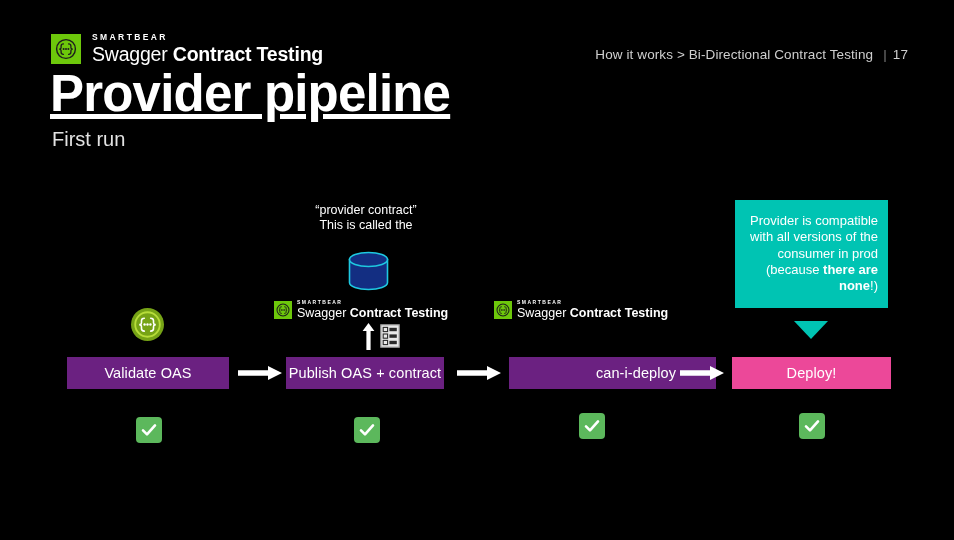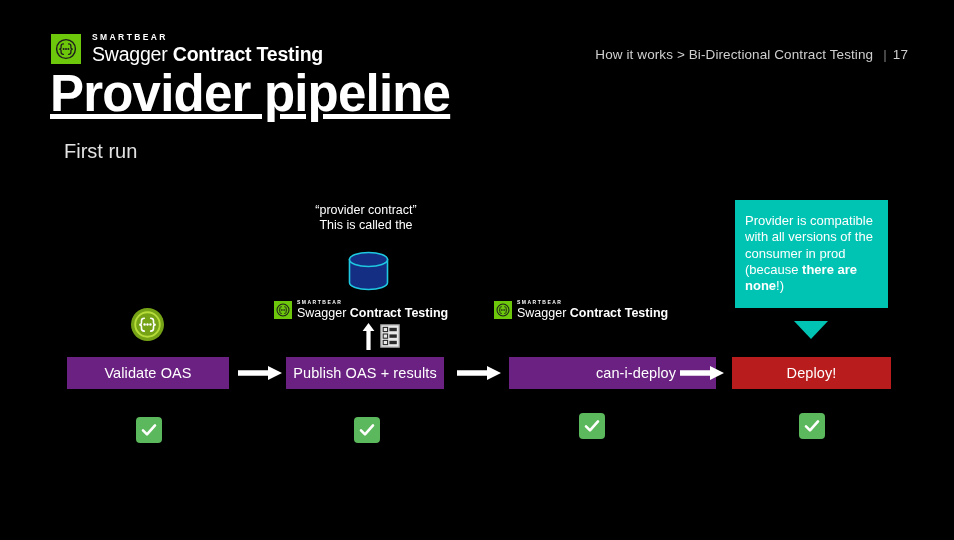--- a/index.html
+++ b/index.html
@@ -85,21 +85,21 @@
     margin: 0;
     line-height: 1.1;
     text-decoration: underline;
   }
   .page-subtitle {
     position: absolute;
     left: 52px;
     top: 128px;
     font-size: 20px;
     color: #e3e3e3;
-    margin: 12px;
+    margin: 0;
     font-weight: 400;
   }
 
   
   .diagram { position: absolute; inset: 0; }
 
   
   .contract-note {
     position: absolute;
     left: 286px;
@@ -186,21 +186,21 @@
     position: absolute;
     height: 32px;
     display: flex;
     align-items: center;
     justify-content: center;
     font-size: 14.5px;
     color: #ffffff;
     letter-spacing: 0.1px;
   }
   .stage.purple { background: #6B2181; }
-  .stage.pink   { background: #b91c1c; }
+  .stage.pink   { background: #ec4899; }
 
   
   .connector {
     position: absolute;
     top: 366px;
     width: 44px;
     height: 14px;
   }
 
   
@@ -218,21 +218,21 @@
 
   
   .callout {
     position: absolute;
     left: 735px;
     top: 200px;
     width: 153px;
     background: #00C4B3;
     padding: 13px 10px 14px;
     box-sizing: border-box;
-    text-align: left;
+    text-align: right;
     font-size: 13px;
     line-height: 1.25;
     color: #ffffff;
   }
   .callout b { font-weight: bold; }
   .callout-tail {
     position: absolute;
     left: 794px;
     top: 321px;
     width: 0;
@@ -350,21 +350,21 @@
     <span>Validate OAS</span>
   </div>
 
   <div class="connector" style="left:238px;">
     <svg width="44" height="14" viewBox="0 0 44 14" aria-hidden="true">
       <path d="M0 4.2 H30 V0 L44 7 L30 14 V9.8 H0 Z" fill="#ffffff"></path>
     </svg>
   </div>
 
   <div class="stage purple" style="left:286px; top:357px; width:158px;">
-    <span>Publish OAS + results</span>
+    <span>Publish OAS + contract</span>
   </div>
 
   <div class="connector" style="left:457px;">
     <svg width="44" height="14" viewBox="0 0 44 14" aria-hidden="true">
       <path d="M0 4.2 H30 V0 L44 7 L30 14 V9.8 H0 Z" fill="#ffffff"></path>
     </svg>
   </div>
 
   <div class="stage purple" style="left:509px; top:357px; width:160px;padding-left:47px;">
     <span>can-i-deploy</span>

